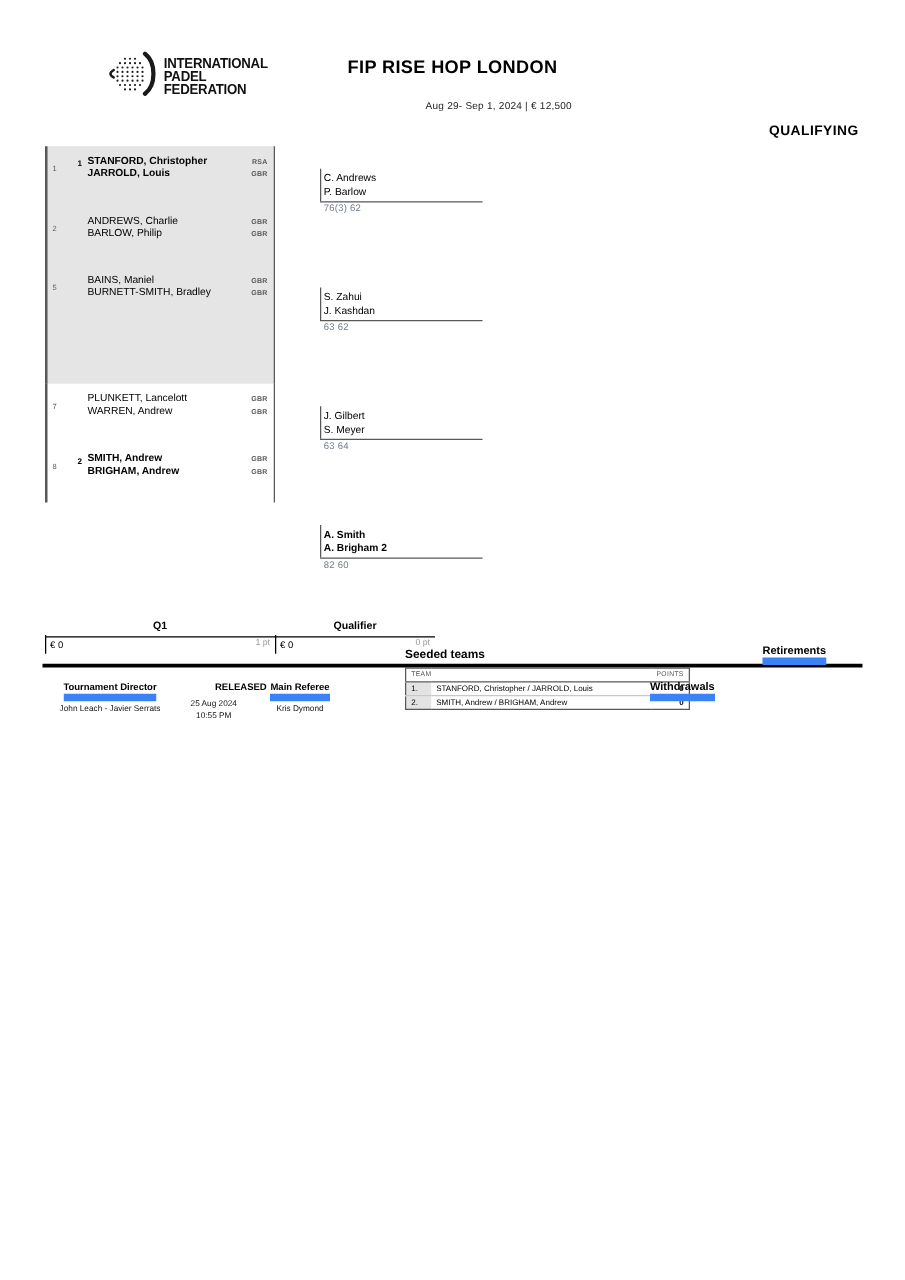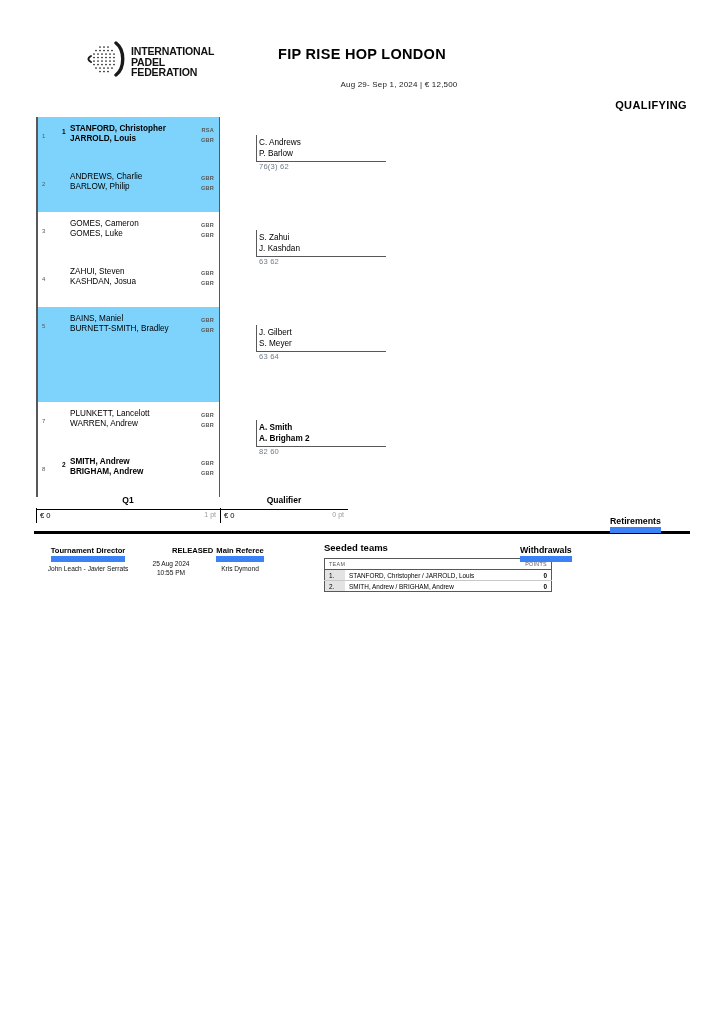--- a/index.html
+++ b/index.html
@@ -27,21 +27,21 @@
   .subtitle{position:absolute;left:0;top:47px;width:724px;text-align:center;
     font-size:8.5px;letter-spacing:0.3px;color:#222;}
   .daterow{position:absolute;left:0;top:62px;width:724px;text-align:center;
     font-size:8px;letter-spacing:0.2px;color:#222;margin-left:37px;}
 
   .qualifying{position:absolute;right:37px;top:99px;font-size:11px;font-weight:bold;letter-spacing:0.4px;}
 
   
   .draw{position:absolute;left:36px;top:117px;width:184px;}
   .pairblock{position:relative;width:184px;height:95px;box-sizing:border-box;}
-  .pairblock.shaded{background:#7dd3fc;}
+  .pairblock.shaded{background:#e5e5e5;}
   .pairblock .vline{position:absolute;left:0;top:0;width:2px;height:100%;background:#58585a;}
   .pairblock .rline{position:absolute;right:0;top:0;width:1px;height:100%;background:#58585a;}
 
   .team{position:absolute;left:0;width:184px;height:47px;}
   .team.t-top{top:0;}
   .team.t-bot{top:48px;}
   .team .num{position:absolute;left:6px;top:16px;font-size:6px;color:#58585a;}
   .team .seed{position:absolute;left:26px;top:11px;font-size:6.5px;font-weight:bold;color:#000;}
   .team .names{position:absolute;left:34px;top:7px;font-size:8.2px;line-height:10.3px;color:#000;white-space:nowrap;}
   .team.bold .names{font-weight:bold;}
@@ -69,21 +69,21 @@
   .fatbar{position:absolute;left:34px;top:531px;width:656px;height:3px;background:#000;}
 
   .foot{position:absolute;top:539px;}
   .foot .fhdr{font-size:7.6px;font-weight:bold;border-bottom:6px solid #3b82f6;padding-bottom:1px;display:inline-block;}
   .foot .fval{font-size:6.6px;color:#111;margin-top:3px;line-height:8.5px;}
 
   .f-td{left:36px;width:104px;text-align:center;}
   .f-rel{left:140px;width:62px;text-align:center;}
   .f-ref{left:204px;width:72px;text-align:center;}
 
-  .seeded{position:absolute;left:288px;top:542px;width:228px;padding-left:36px;}
+  .seeded{position:absolute;left:288px;top:518px;width:228px;padding-left:36px;}
   .seeded .shdr{font-size:9.5px;font-weight:bold;}
   .stable{margin-top:5px;width:228px;border:1px solid #58585a;border-collapse:collapse;}
   .stable th{font-size:5.4px;font-weight:normal;color:#58585a;letter-spacing:0.3px;
     padding:2px 4px;border-bottom:1px solid #58585a;text-align:left;background:#fff;}
   .stable th.pts{text-align:right;}
   .stable td{font-size:6.4px;padding:1.5px 4px;border-bottom:1px solid #c8c8c8;}
   .stable td.idx{width:12px;background:#e3e3e3;color:#000;}
   .stable td.pv{text-align:right;font-weight:bold;width:20px;}
   .stable tr:last-child td{border-bottom:none;}
 
@@ -175,34 +175,20 @@
           <span class="names">ANDREWS, Charlie<br>BARLOW, Philip</span>
           <span class="ctry">GBR<br>GBR</span>
         </div>
       </div>
       <div class="winner" style="top: 21px;">
         <span class="wtick"></span>
         <span class="wnames">C. Andrews<br>P. Barlow</span>
         <span class="wline"></span>
         <span class="score">76(3) 62</span>
       </div>
-      <div class="pairblock">
-        <div class="vline"></div>
-        <div class="rline"></div>
-        <div class="team t-top">
-          <span class="num">3</span>
-          <span class="names">GOMES, Cameron<br>GOMES, Luke</span>
-          <span class="ctry">GBR<br>GBR</span>
-        </div>
-        <div class="team t-bot">
-          <span class="num">4</span>
-          <span class="names">ZAHUI, Steven<br>KASHDAN, Josua</span>
-          <span class="ctry">GBR<br>GBR</span>
-        </div>
-      </div>
       <div class="winner" style="top: 116px;">
         <span class="wtick"></span>
         <span class="wnames">S. Zahui<br>J. Kashdan</span>
         <span class="wline"></span>
         <span class="score">63 62</span>
       </div>
       <div class="pairblock shaded">
         <div class="vline"></div>
         <div class="rline"></div>
         <div class="team t-top">

